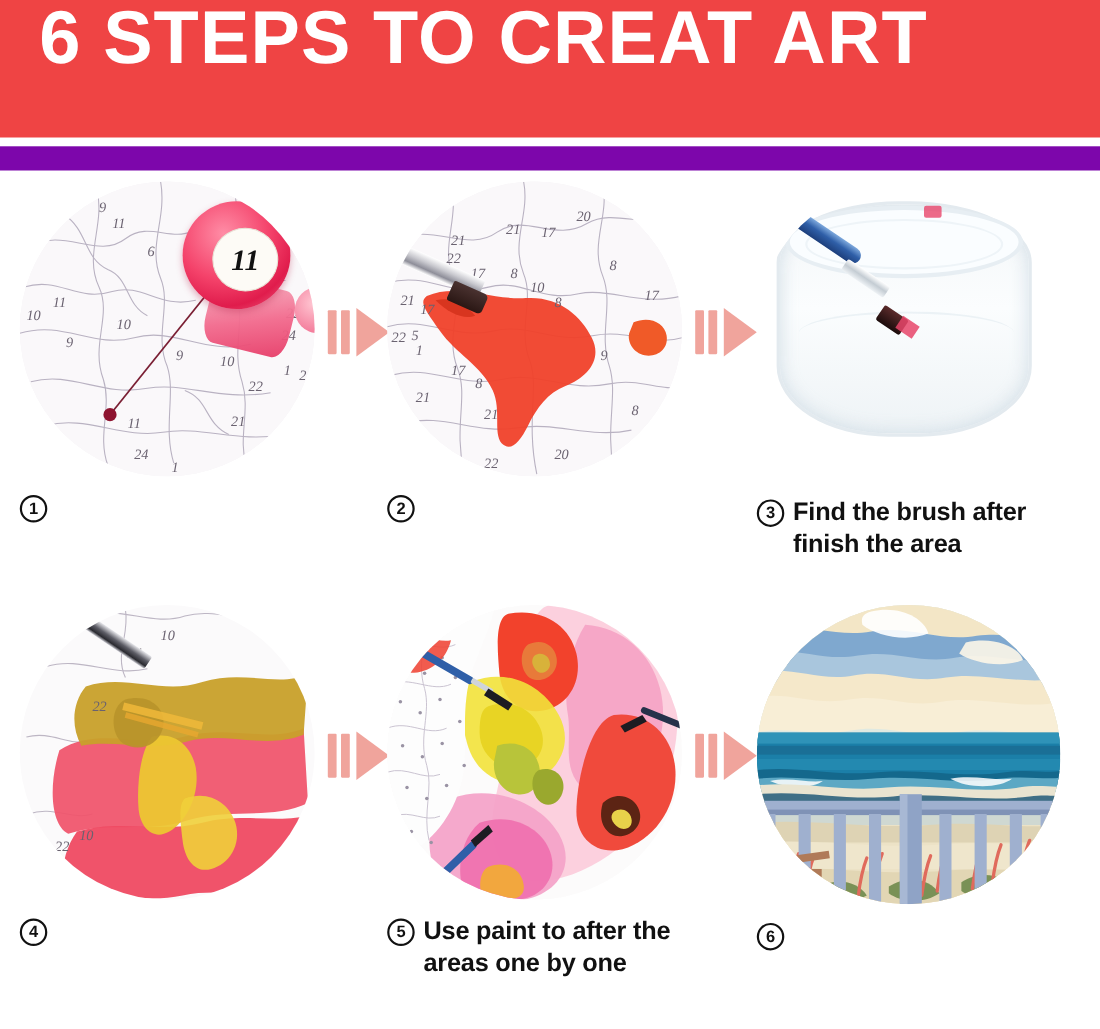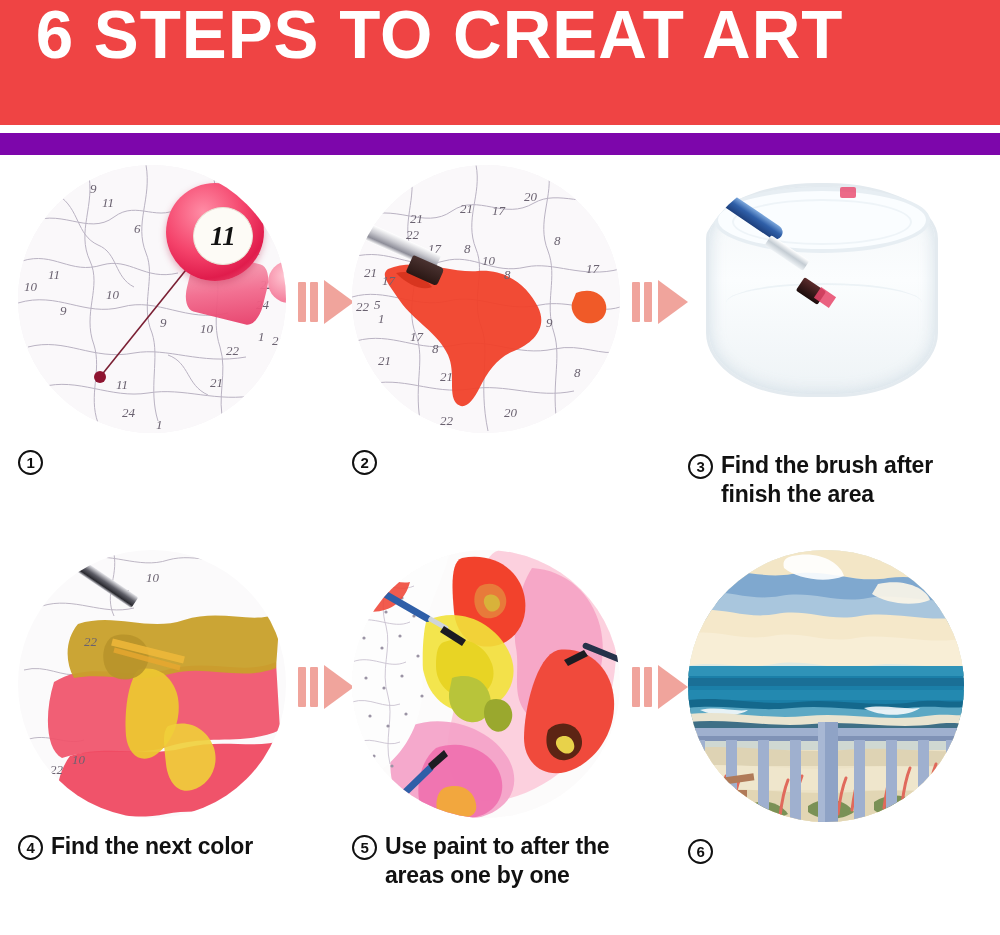--- a/index.html
+++ b/index.html
@@ -410,21 +410,20 @@
           </svg>
           <div class="num-label" style="left:128px; top:20px;">10</div>
           <div class="num-label" style="left:98px;  top:36px;">24</div>
           <div class="num-label" style="left:66px;  top:84px;">22</div>
           <div class="num-label" style="left:54px;  top:202px;">10</div>
           <div class="num-label" style="left:32px;  top:212px;">22</div>
           <div class="brush4"></div>
         </div>
         <div class="caption">
           <div class="num">4</div>
-          <div class="ctext">Find the next color</div>
         </div>
       </div>
 
       <div class="arrow r2a">
         <div class="bar"></div>
         <div class="bar"></div>
         <div class="tri"></div>
       </div>
 
       <div class="step-cell col2">

